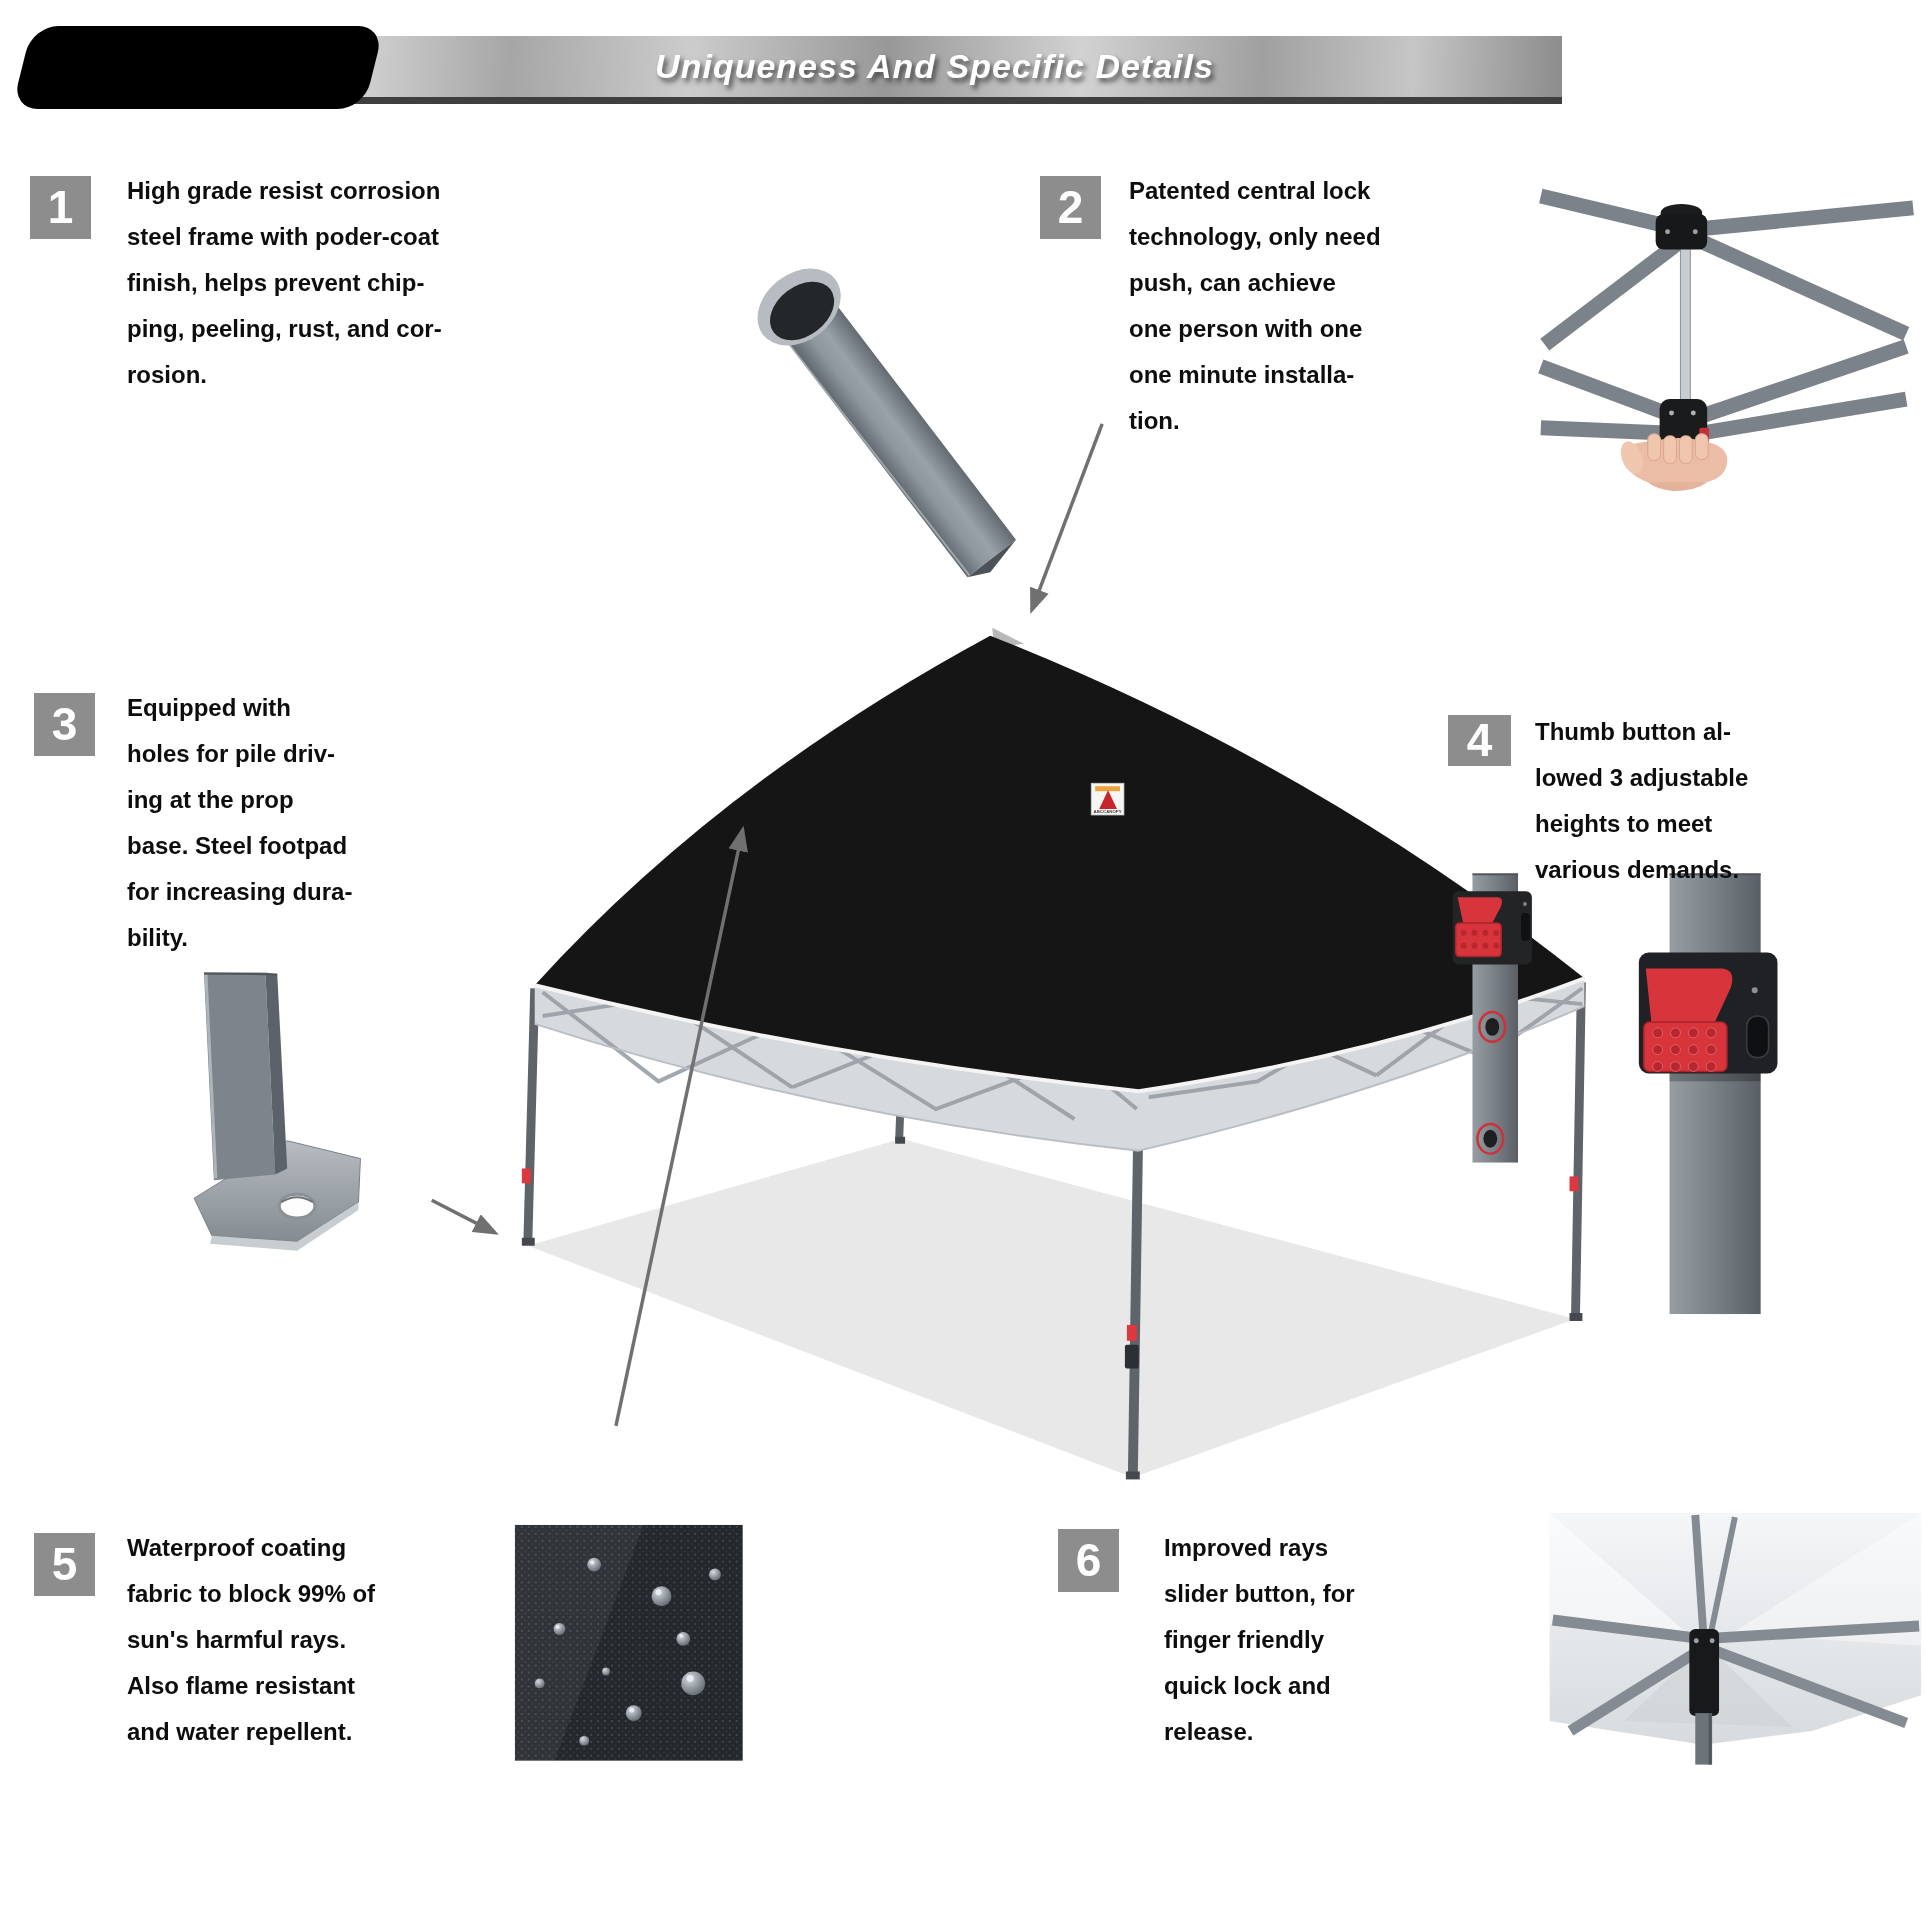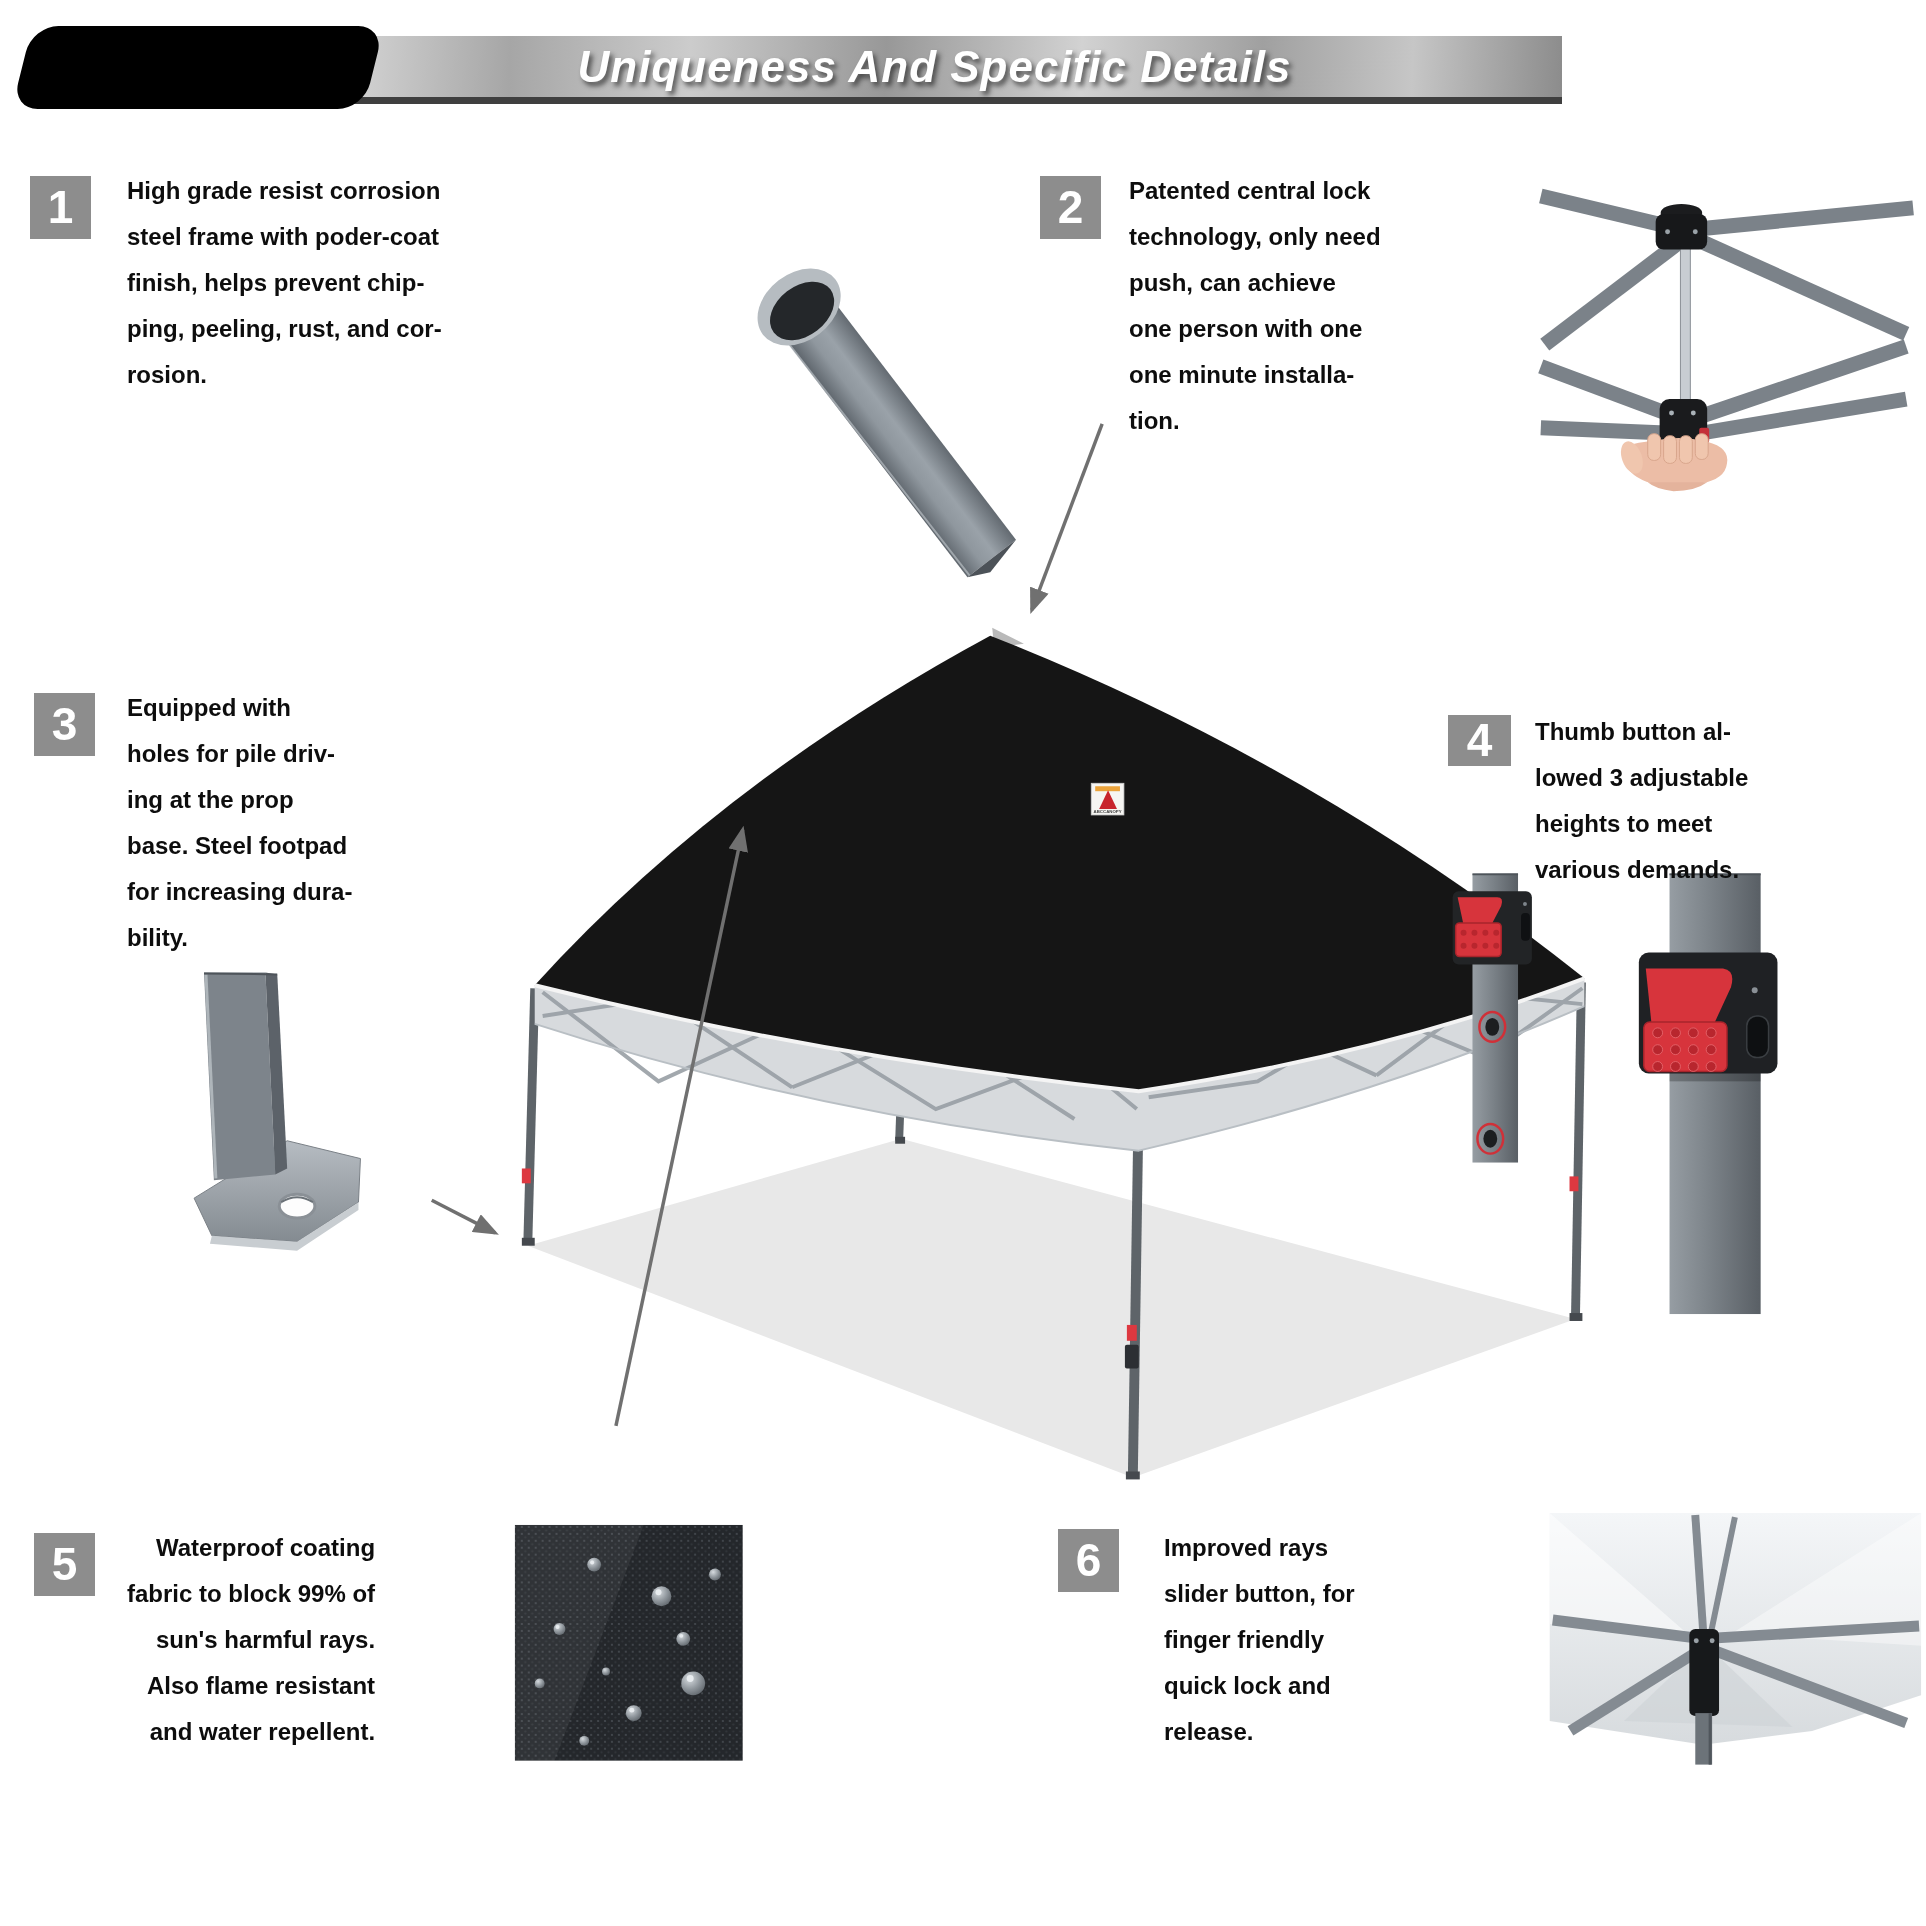--- a/index.html
+++ b/index.html
@@ -9,21 +9,21 @@
   }
   
   .metal-banner{
     position:absolute;left:59px;top:36px;width:1503px;height:61px;
     background:linear-gradient(92deg,#8f8f8f 0%,#bdbdbd 9%,#dadada 18%,#a6a6a6 30%,#cccccc 42%,#989898 55%,#d2d2d2 68%,#a0a0a0 80%,#c6c6c6 90%,#8c8c8c 100%);
     border-bottom:7px solid #3f3f3f;
   }
   .banner-title{
     position:absolute;left:0;top:0;width:100%;height:61px;line-height:61px;
     text-align:center;padding-left:248px;box-sizing:border-box;
-    font-size:44px;font-weight:700;font-style:italic;color:#ffffff;letter-spacing:1px;
+    font-size:34px;font-weight:700;font-style:italic;color:#ffffff;letter-spacing:1px;
     text-shadow:3px 4px 5px rgba(25,25,25,.65);white-space:nowrap;
   }
   .points-badge-shape{
     position:absolute;left:22px;top:26px;width:352px;height:83px;background:#000000;
     border-radius:26px;transform:skewX(-14deg);
   }
   .points-badge-label{
     position:absolute;left:22px;top:26px;width:352px;height:83px;line-height:83px;text-align:center;
     font-size:57px;font-weight:700;font-style:italic;color:#ffffff;letter-spacing:2px;
   }
@@ -31,21 +31,21 @@
   .num-box{
     position:absolute;width:61px;height:63px;background:#8d8d8d;
     color:#ffffff;font-size:46px;font-weight:700;text-align:center;line-height:63px;
   }
   .pt-text{position:absolute;}
   .pt-line{font-size:24px;font-weight:700;line-height:46px;white-space:nowrap;color:#0d0d0d;}
   #box1{left:30px;top:176px;}   #txt1{left:127px;top:168px;}
   #box2{left:1040px;top:176px;} #txt2{left:1129px;top:168px;}
   #box3{left:34px;top:693px;}   #txt3{left:127px;top:685px;}
   #box4{left:1448px;top:715px;width:63px;height:51px;line-height:51px;} #txt4{left:1535px;top:709px;}
-  #box5{left:34px;top:1533px;}  #txt5{left:127px;top:1525px;text-align:right;}
+  #box5{left:34px;top:1533px;}  #txt5{left:127px;top:1525px;}
   #box6{left:1058px;top:1529px;}#txt6{left:1164px;top:1525px;}
   .art{position:absolute;left:0;top:0;z-index:1;}
   .txt-layer{position:absolute;left:0;top:0;width:100%;height:100%;z-index:2;pointer-events:none;}
 </style>
 </head>
 <body>
 
 <div class="canvas">
 
   <svg class="art" width="1927" height="1927" viewBox="0 0 1946 1946">

